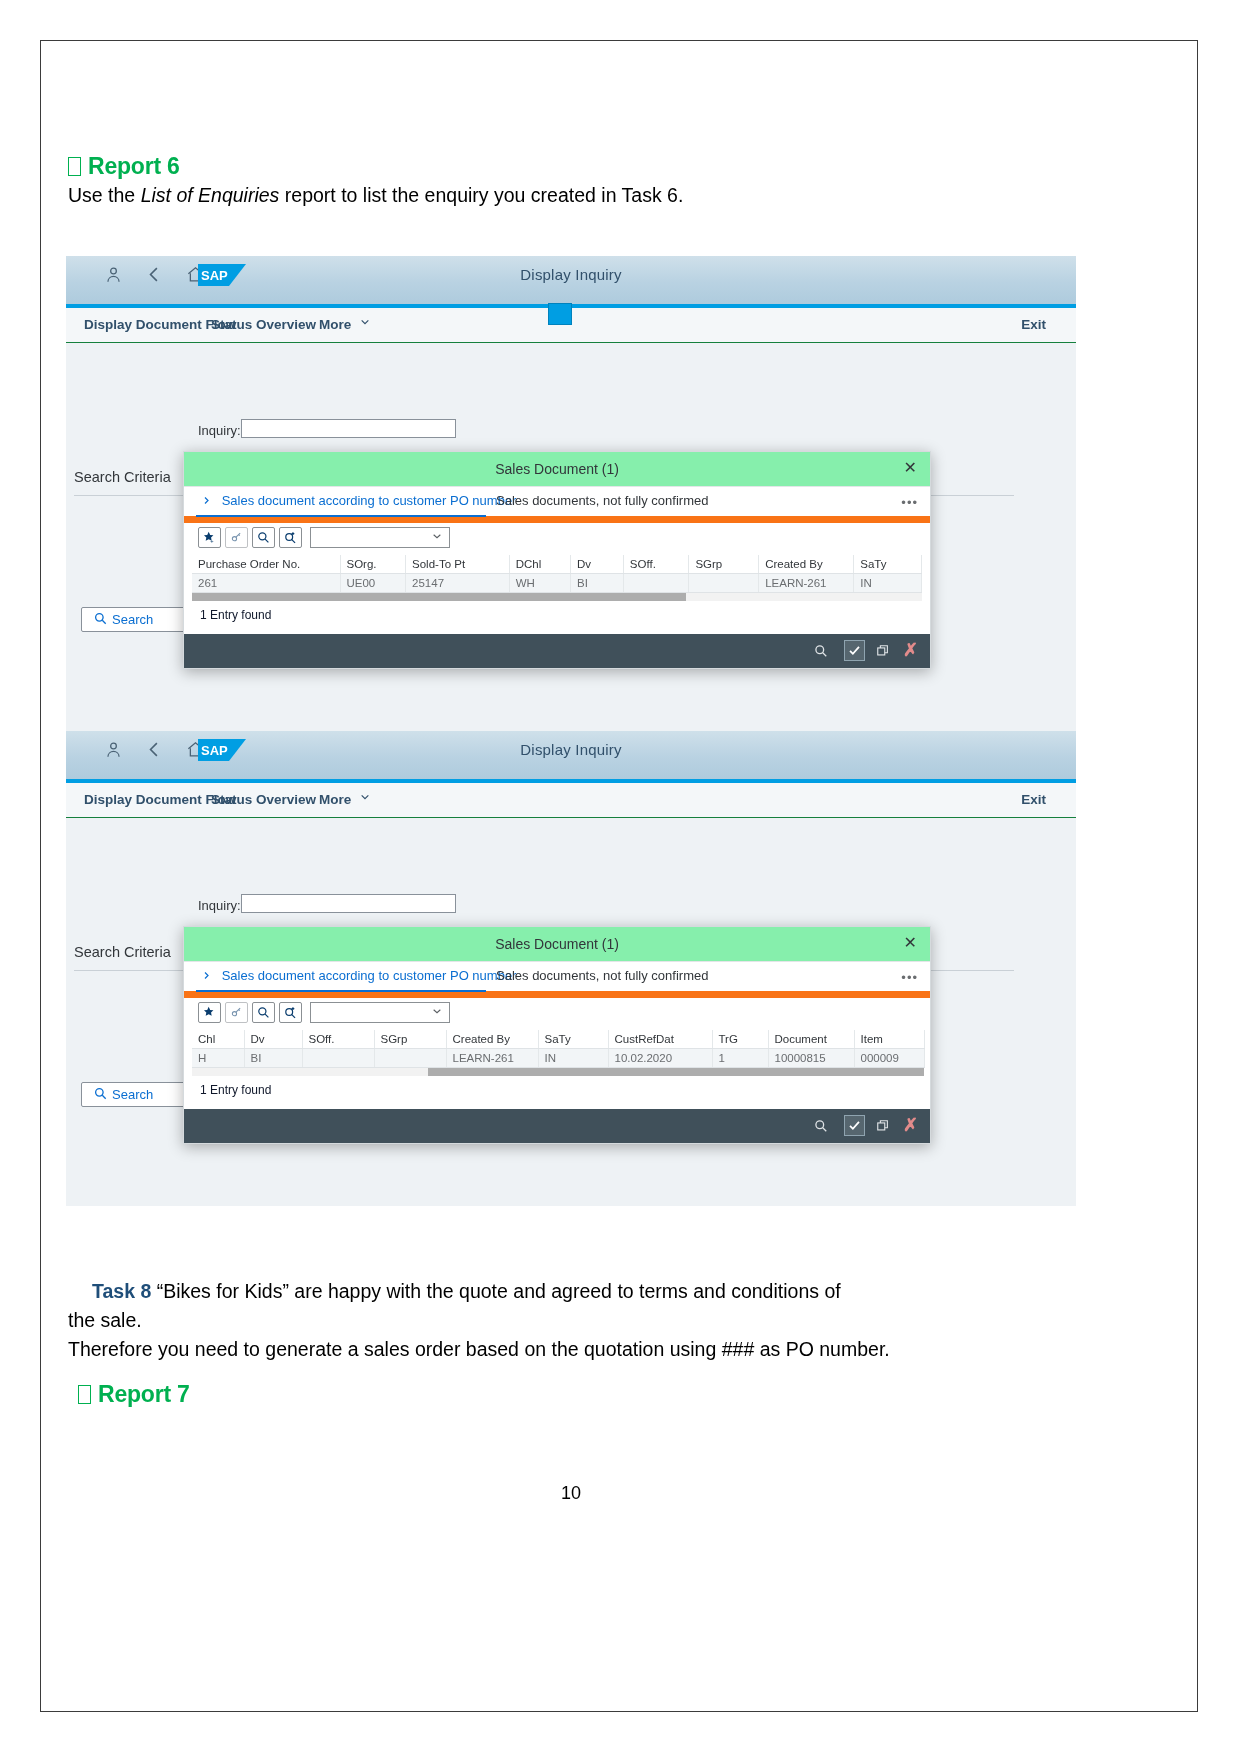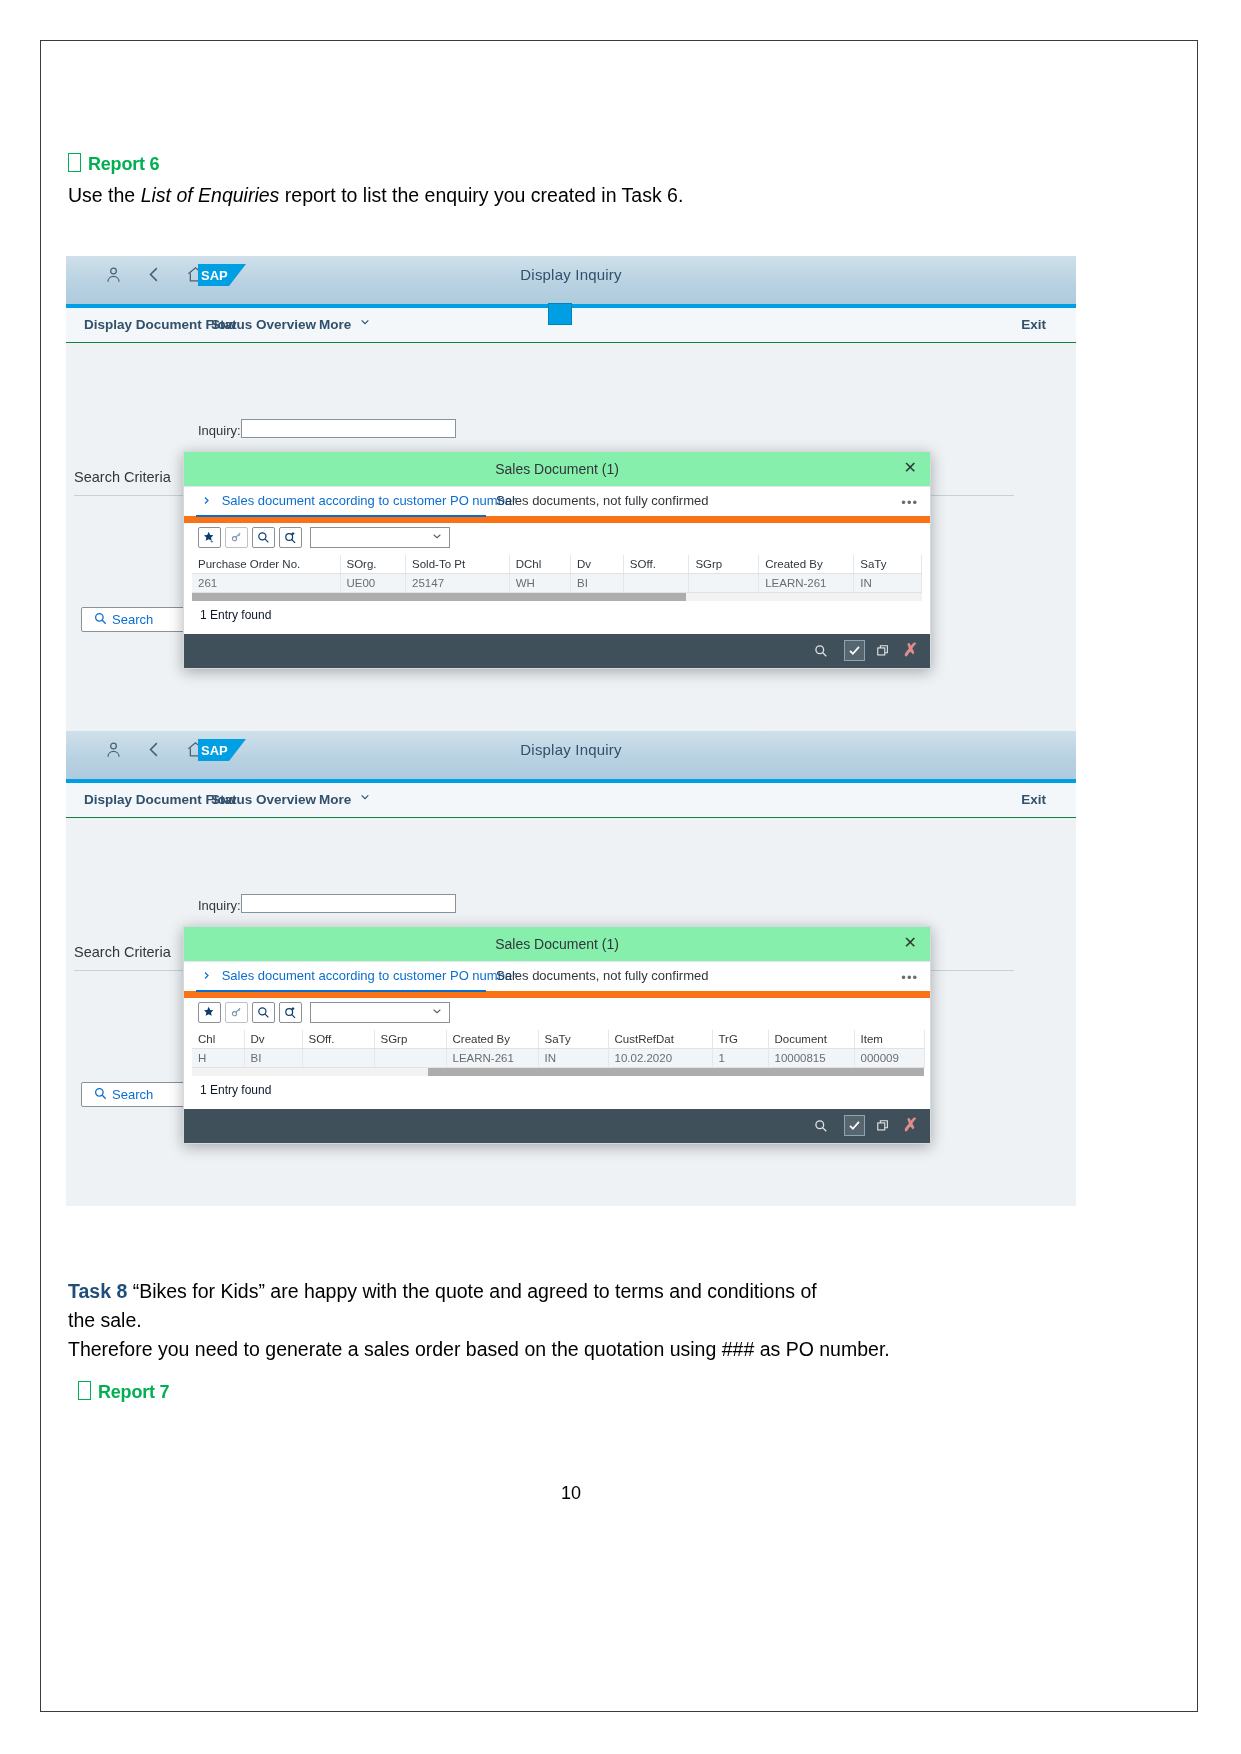--- a/index.html
+++ b/index.html
@@ -27,21 +27,21 @@
   .content {
     position: absolute;
     left: 25px;
     top: 0;
     width: 1010px;
   }
 
   
   .report-heading {
     position: absolute;
-    font-size: 18px;
+    font-size: 23px;
     font-weight: bold;
     color: #00b050;
     letter-spacing: -0.2px;
     white-space: nowrap;
   }
   .report-heading .box-glyph {
     display: inline-block;
     width: 11px;
     height: 17px;
     border: 1.5px solid #00b050;
@@ -49,21 +49,21 @@
     vertical-align: -2px;
   }
   .body-line {
     position: absolute;
     font-size: 19.5px;
     color: #000;
     white-space: nowrap;
     line-height: 1.32;
   }
   .body-line i { font-style: italic; }
-  .task-label { color: #1f4e79; font-weight: bold; }
+  .task-label { color: #1f4e79; font-weight: bold; margin-left: 24px; }
   .page-number {
     position: absolute;
     left: 0;
     width: 1010px;
     text-align: center;
     font-size: 18px;
     color: #000;
   }
 
   

